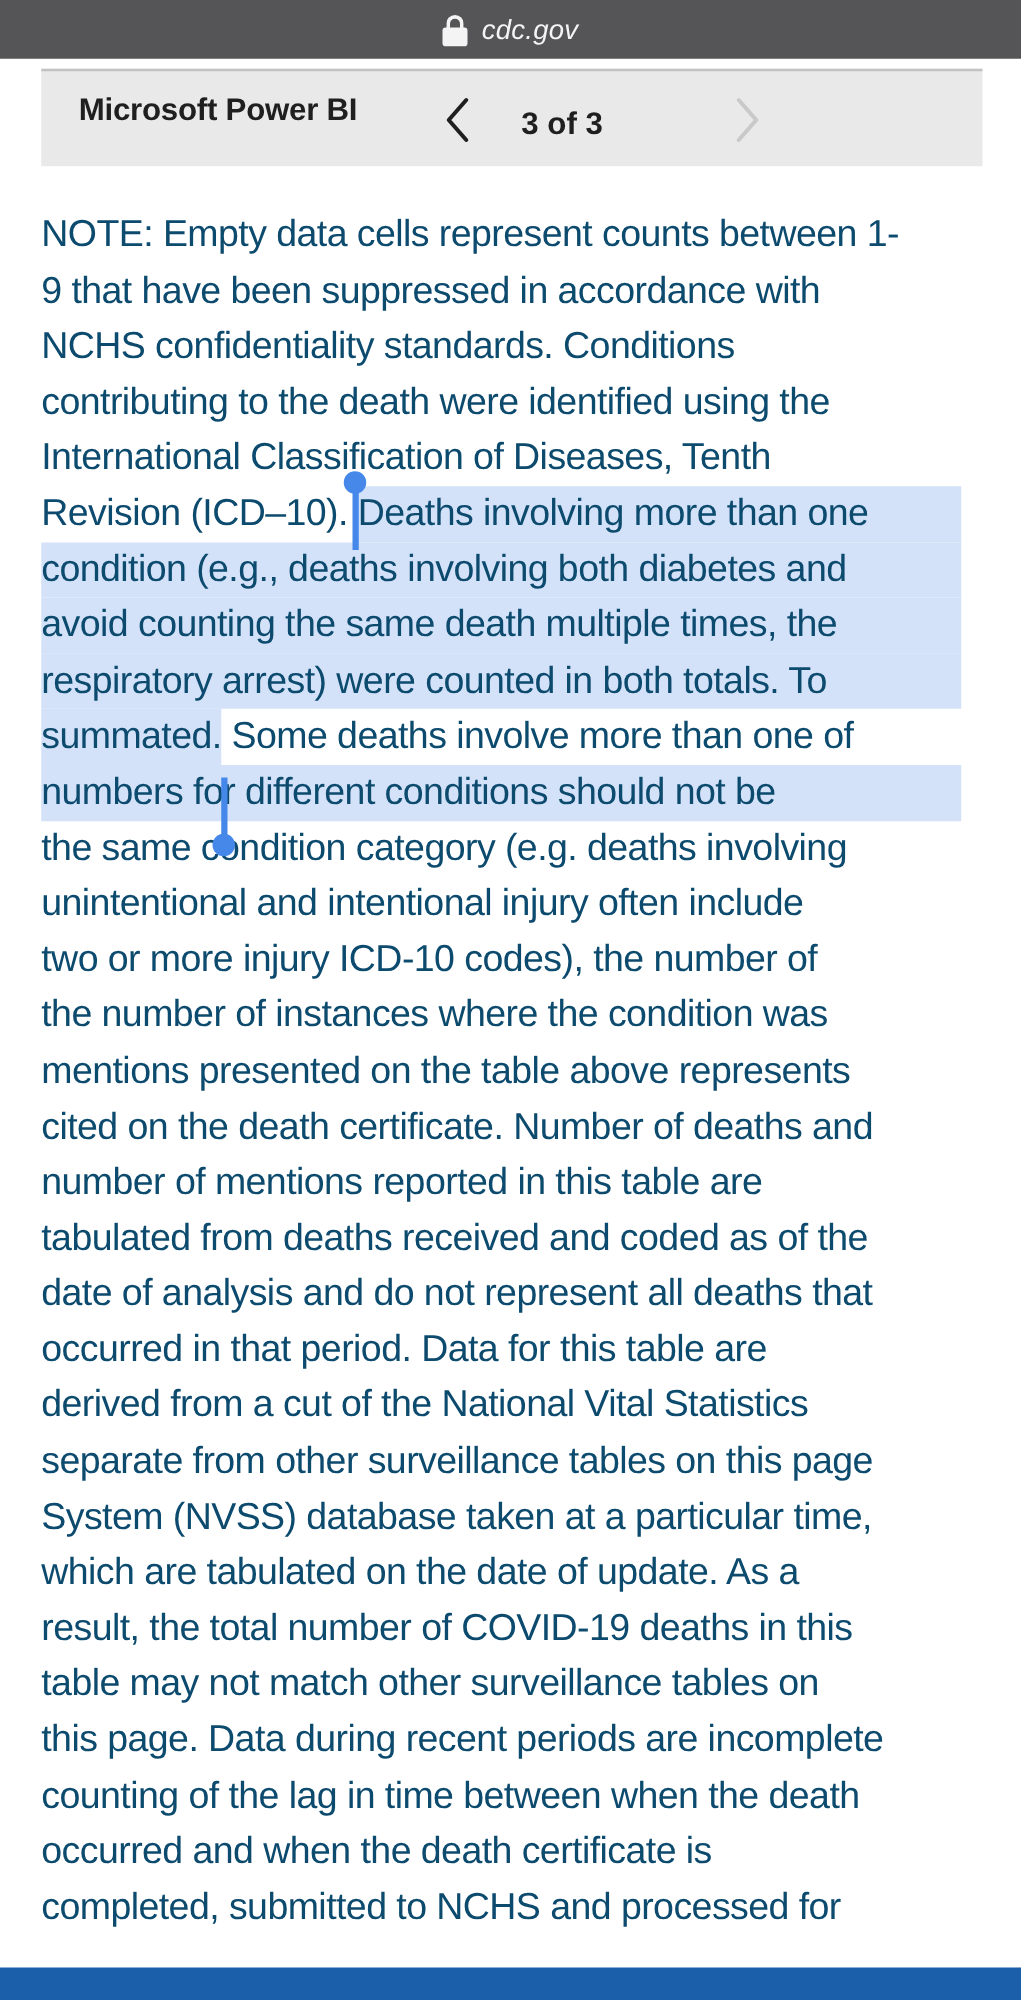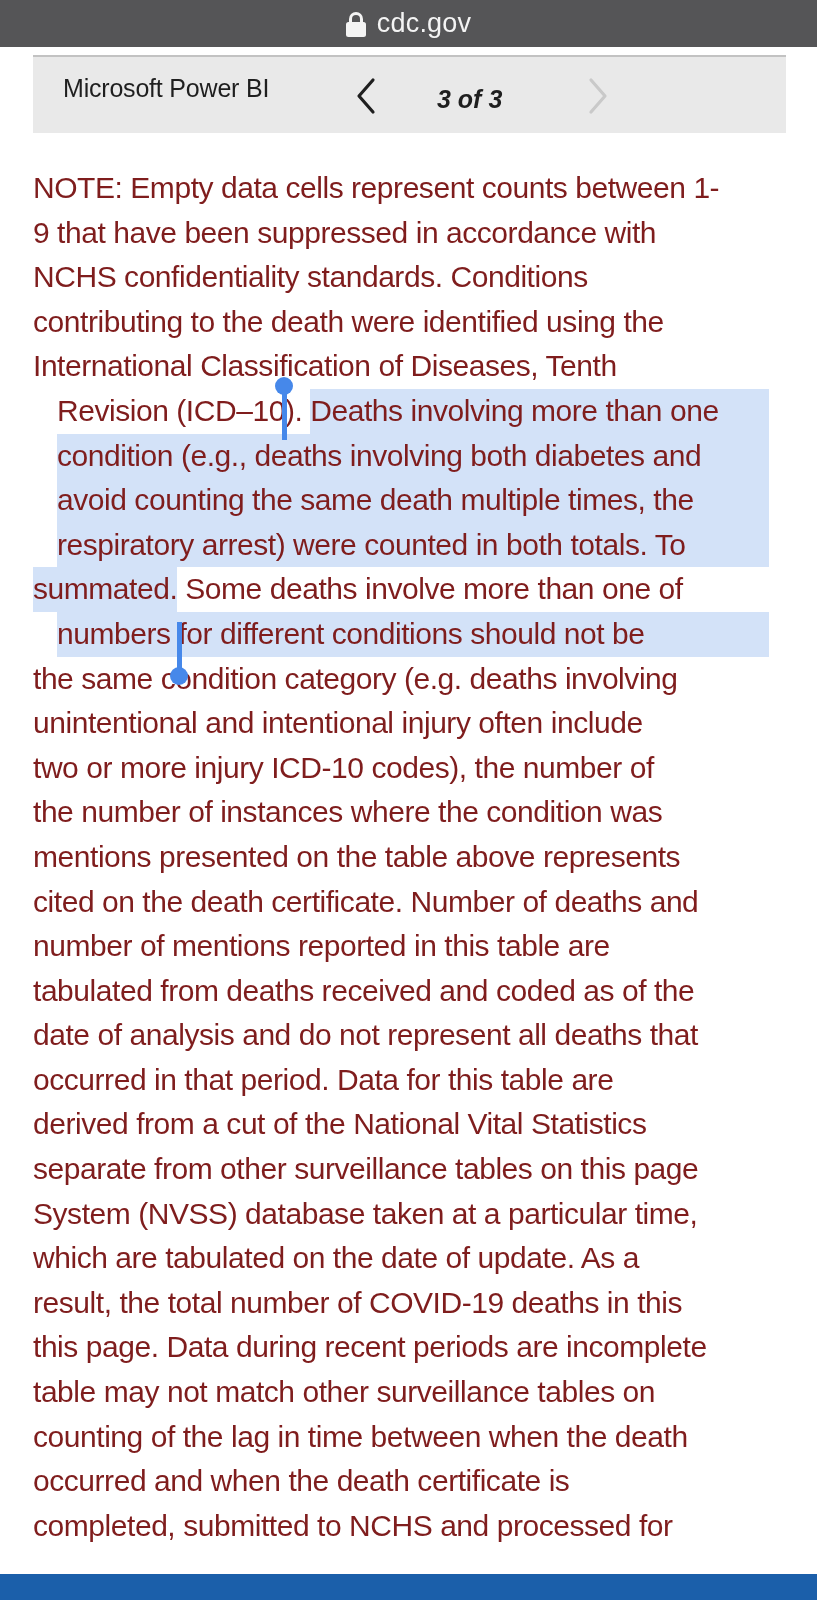--- a/index.html
+++ b/index.html
@@ -13,48 +13,48 @@
   }
   .lock { position:relative; width:20px; height:28px; margin-top:2px; }
   .lock .shackle {
     position:absolute; left:3px; top:1px; width:14px; height:13px;
     border:3px solid #f4f4f4; border-bottom:none; border-radius:7px 7px 0 0;
   }
   .lock .body {
     position:absolute; left:0; top:11px; width:20px; height:15px;
     background:#f4f4f4; border-radius:2.5px;
   }
-  .status-domain { color:#f4f4f4; font-size:27px; letter-spacing:0.2px; }
+  .status-domain { color:#f4f4f4; font-size:22px; letter-spacing:0.2px;font-style:italic; }
 
   
   .pbi-bar {
     position:absolute; left:33px; top:55px; width:753px; height:78px;
     background:#e9e9e9; border-top:2px solid #c2c2c2;
   }
   .pbi-brand {
     position:absolute; left:30px; top:0; height:62px; display:flex; align-items:center;
-    font-size:25px; font-weight:400; color:#1f1f1f; letter-spacing:-0.2px;
+    font-size:25px; font-weight:700; color:#1f1f1f; letter-spacing:-0.2px;
   }
   .pbi-prev { position:absolute; left:318px; top:20px; width:30px; height:38px;
     background:none; border:none; cursor:pointer; }
   .pbi-next { position:absolute; left:550px; top:20px; width:30px; height:38px;
     background:none; border:none; cursor:pointer; }
   .pbi-page {
-    position:absolute; left:404px; top:0; height:84px; display:flex; align-items:center;
-    font-size:25px; font-weight:700; color:#1f1f1f;font-style:italic;
+    position:absolute; left:384px; top:0; height:84px; display:flex; align-items:center;
+    font-size:25px; font-weight:700; color:#1f1f1f;
   }
 
   
   .note {
     position:absolute; left:33px; top:166px; width:742px;
-    font-size:30px; line-height:44.6px; color:#7f1d1d; letter-spacing:-0.45px;
+    font-size:30px; line-height:44.6px; color:#0c4a6e; letter-spacing:-0.45px;
   }
   .line { height:44.6px; line-height:44.6px; }
   .line span { display:inline-block; line-height:44.6px; vertical-align:top; white-space:pre; }
-  .line.fill { display:flex;margin-left:24px; }
+  .line.fill { display:flex; }
   .line.fill span { display:block; }
   .line .sel { background:#d3e2f8; }
   .line.fill .sel { flex:1 0 auto; margin-right:6px; }
 
   
   .sel-handle { position:absolute; width:18px; z-index:5; }
   .sel-handle .knob { width:18px; height:18px; border-radius:50%; background:#4688ea; }
   .sel-handle .stem { width:5px; height:52px; margin:0 auto; background:#4688ea; }
   .sel-handle.start .stem { margin-top:-7px; }
   .sel-handle.end .knob { margin-top:-7px; }
@@ -125,22 +125,22 @@
     <div class="line"><span class="pre">cited on the death certificate. Number of deaths and</span></div>
     <div class="line"><span class="pre">number of mentions reported in this table are</span></div>
     <div class="line"><span class="pre">tabulated from deaths received and coded as of the</span></div>
     <div class="line"><span class="pre">date of analysis and do not represent all deaths that</span></div>
     <div class="line"><span class="pre">occurred in that period. Data for this table are</span></div>
     <div class="line"><span class="pre">derived from a cut of the National Vital Statistics</span></div>
     <div class="line"><span class="pre">separate from other surveillance tables on this page</span></div>
     <div class="line"><span class="pre">System (NVSS) database taken at a particular time,</span></div>
     <div class="line"><span class="pre">which are tabulated on the date of update. As a</span></div>
     <div class="line"><span class="pre">result, the total number of COVID-19 deaths in this</span></div>
+    <div class="line"><span class="pre">table may not match other surveillance tables on</span></div>
     <div class="line"><span class="pre">this page. Data during recent periods are incomplete</span></div>
-    <div class="line"><span class="pre">table may not match other surveillance tables on</span></div>
     <div class="line"><span class="pre">counting of the lag in time between when the death</span></div>
     <div class="line"><span class="pre">occurred and when the death certificate is</span></div>
     <div class="line"><span class="pre">completed, submitted to NCHS and processed for</span></div>
   </div>
 
 <div class="sel-handle start" id="handle-start" style="left: 275.203px; top: 376.969px;">
   <div class="knob"></div>
   <div class="stem"></div>
 </div>
 <div class="sel-handle end" id="handle-end" style="left: 170.344px; top: 621.938px;">

